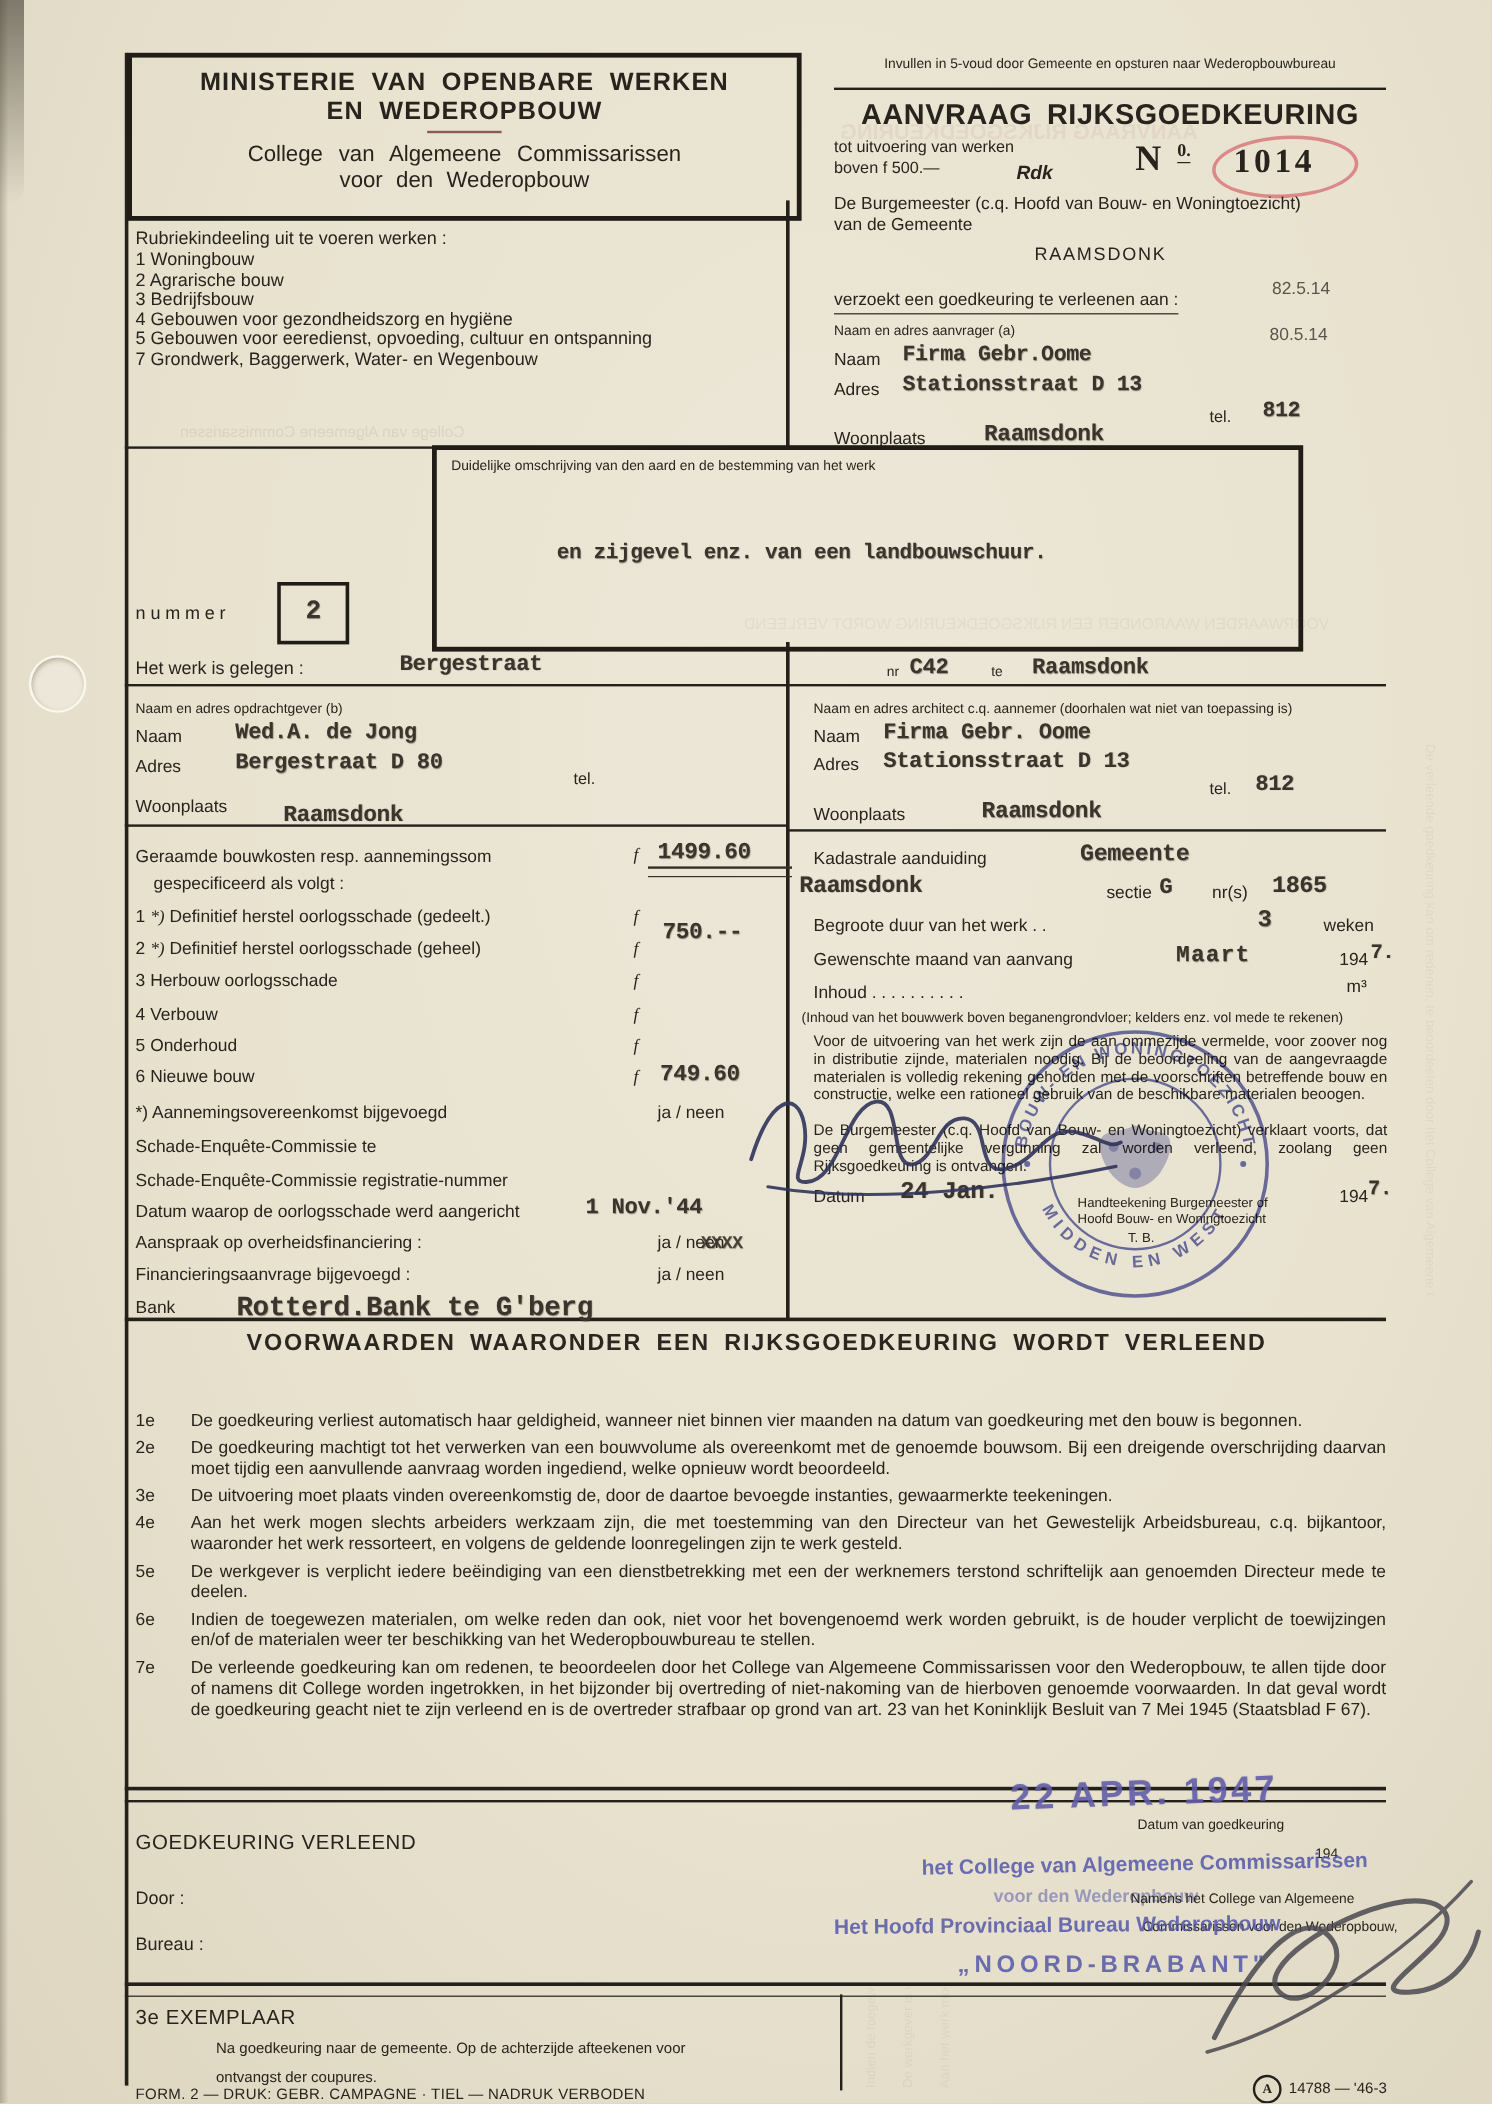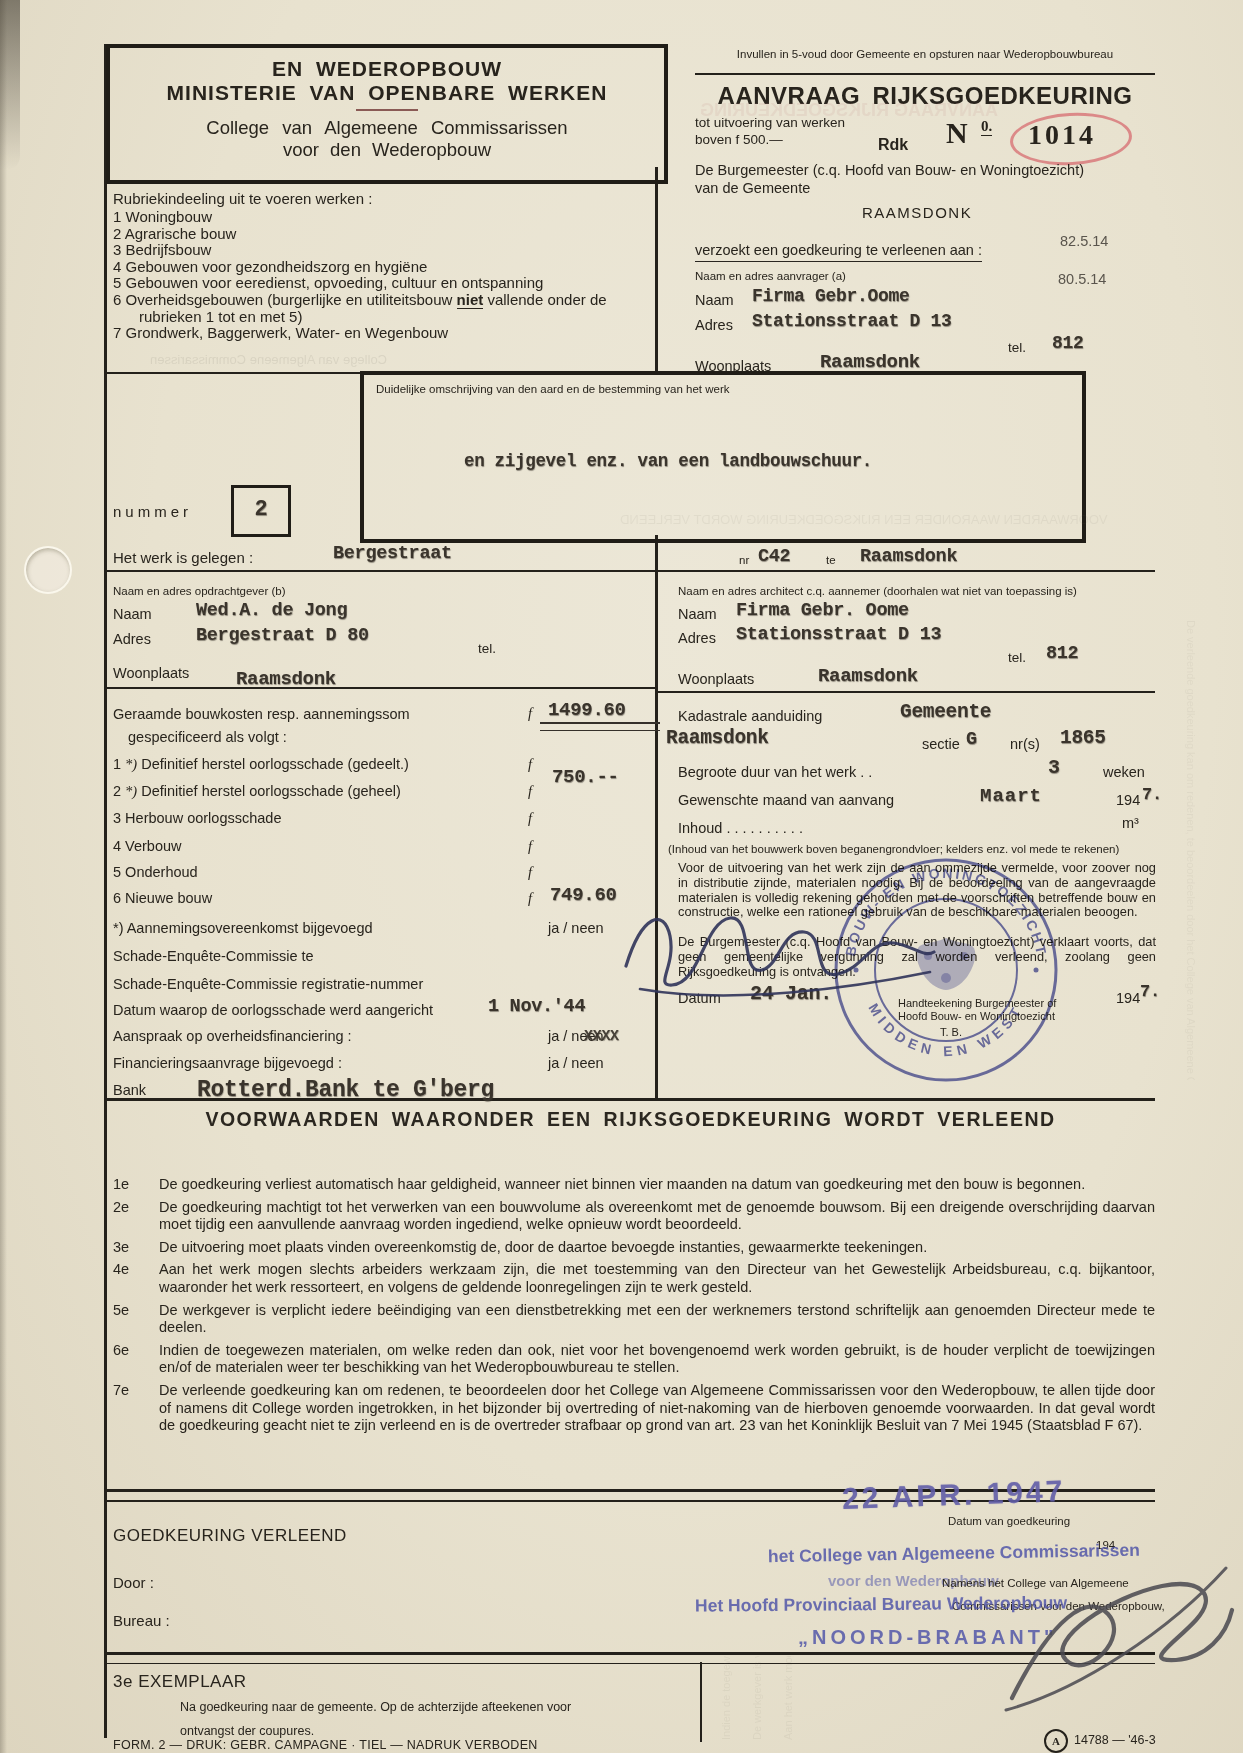--- a/index.html
+++ b/index.html
@@ -44,33 +44,33 @@
   <div class="rule" style="left:104px;top:372px;width:258px;height:2px;"></div>
   <div class="rule" style="left:104px;top:570px;width:1051px;height:1.5px;"></div>
   <div class="rule" style="left:104px;top:687px;width:551px;height:2px;"></div>
   <div class="rule" style="left:657px;top:691px;width:498px;height:2px;"></div>
   <div class="rule" style="left:104px;top:1098px;width:1051px;height:3px;"></div>
   <div class="abs" style="left:104px;top:1489px;width:1051px;height:8px;border-top:3px solid #24211b;border-bottom:2px solid #24211b;"></div>
   <div class="abs" style="left:104px;top:1652px;width:1051px;height:8px;border-top:3px solid #24211b;border-bottom:1.5px solid #24211b;"></div>
   <div class="rule" style="left:700px;top:1662px;width:2px;height:80px;"></div>
 
   <div class="abs" style="left:106px;top:44px;width:554px;height:123px;border:4px solid #201d17;padding-top:9px;">
+    <div class="center b" style="font-size:21px;letter-spacing:1px;word-spacing:6px;">MINISTERIE VAN OPENBARE WERKEN</div>
     <div class="center b" style="font-size:21px;letter-spacing:1px;word-spacing:6px;">EN WEDEROPBOUW</div>
-    <div class="center b" style="font-size:21px;letter-spacing:1px;word-spacing:6px;">MINISTERIE VAN OPENBARE WERKEN</div>
     <div style="width:62px;height:2px;background:#8a5a55;margin:4px auto 6px;"></div>
     <div class="center" style="font-size:18.5px;word-spacing:8px;">College van Algemeene Commissarissen</div>
     <div class="center" style="font-size:18.5px;word-spacing:6px;">voor den Wederopbouw</div>
   </div>
 
   <div class="abs t11 center" style="left:695px;top:47px;width:460px;">Invullen in 5-voud door Gemeente en opsturen naar Wederopbouwbureau</div>
   <div class="rule" style="left:695px;top:73px;width:460px;height:1.5px;"></div>
   <div class="abs b center" style="left:695px;top:82px;width:460px;font-size:24px;letter-spacing:.5px;word-spacing:5px;">AANVRAAG RIJKSGOEDKEURING</div>
   <div class="abs t13" style="left:695px;top:115px;">tot uitvoering van werken</div>
   <div class="abs t13" style="left:695px;top:132px;">boven f 500.—</div>
-  <div class="abs b" style="left:878px;top:136px;font-size:16px;">Rdk</div>
+  <div class="abs b" style="left:847px;top:136px;font-size:16px;font-style:italic;">Rdk</div>
   <div class="abs serif b" style="left:946px;top:116px;font-size:30px;">N</div>
   <div class="abs serif b" style="left:981px;top:118px;font-size:15px;border-bottom:1.5px solid #28241d;">0.</div>
   <div class="abs serif b" style="left:1028px;top:119px;font-size:28px;letter-spacing:3px;">1014</div>
   <div class="abs" style="left:1010px;top:113px;width:116px;height:46px;border:3px solid rgba(214,100,106,.7);border-radius:50%;transform:rotate(-3deg);"></div>
   <div class="abs t14" style="left:695px;top:162px;">De Burgemeester (c.q. Hoofd van Bouw- en Woningtoezicht)</div>
   <div class="abs t14" style="left:695px;top:180px;">van de Gemeente</div>
   <div class="abs t15" style="left:862px;top:204px;letter-spacing:1.5px;">RAAMSDONK</div>
   <div class="abs t14 gray" style="left:1060px;top:204px;">82.5.14</div>
   <div class="abs t14" style="left:695px;top:242px;">
     <span style="display:inline-block;border-bottom:1.5px solid #2a2620;padding-bottom:3px;">verzoekt een goedkeuring te verleenen aan :</span>
@@ -86,21 +86,20 @@
   <div class="abs t14" style="left:695px;top:358px;">Woonplaats</div>
   <div class="abs typed" style="left:820px;top:351px;font-size:19px;">Raamsdonk</div>
 
   <div class="abs t15" style="left:113px;top:190px;">Rubriekindeeling uit te voeren werken :</div>
   <div class="abs t15" style="left:113px;top:209px;width:520px;line-height:16.6px;">
     <div class="list-item"><span>1</span> <span>Woningbouw</span></div>
     <div class="list-item"><span>2</span> <span>Agrarische bouw</span></div>
     <div class="list-item"><span>3</span> <span>Bedrijfsbouw</span></div>
     <div class="list-item"><span>4</span> <span>Gebouwen voor gezondheidszorg en hygiëne</span></div>
     <div class="list-item"><span>5</span> <span>Gebouwen voor eeredienst, opvoeding, cultuur en ontspanning</span></div>
-    <div class="list-item"><span>6</span> <span>Overheidsgebouwen (burgerlijke en utiliteitsbouw </span><span class="b" style="border-bottom:1.5px solid #28241d;">niet</span><span> vallende onder de rubrieken 1 tot en met 5)</span></div>
     <div class="list-item"><span>7</span> <span>Grondwerk, Baggerwerk, Water- en Wegenbouw</span></div>
   </div>
 
   <div class="abs" style="left:360px;top:371px;width:718px;height:164px;border:4px solid #201d17;">
     <div class="t11" style="position:absolute;left:12px;top:7px;">Duidelijke omschrijving van den aard en de bestemming van het werk</div>
     <div class="typed" style="position:absolute;left:100px;top:76px;font-size:17.5px;">en zijgevel enz. van een landbouwschuur.</div>
   </div>
 
   <div class="abs t15" style="left:113px;top:503px;letter-spacing:4px;">nummer</div>
   <div class="abs" style="left:231px;top:485px;width:54px;height:46px;border:3px solid #201d17;text-align:center;">

